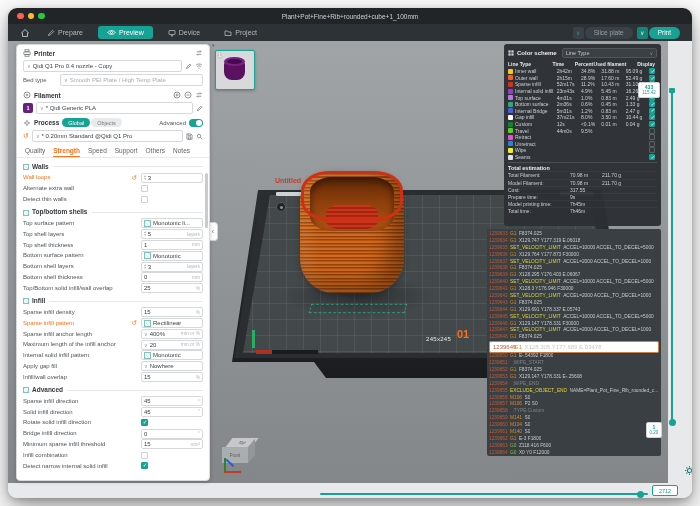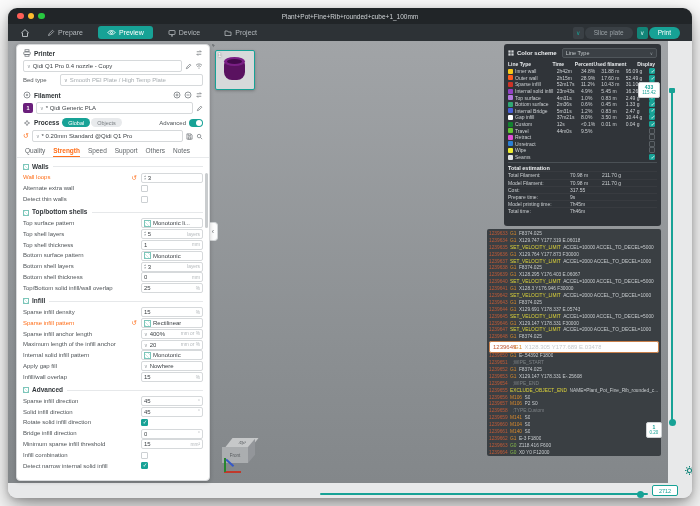--- a/index.html
+++ b/index.html
@@ -266,20 +266,43 @@
     <div class="topspacer"></div>
     <span class="chevbtn">∨</span>
     <span class="pill slice">Slice plate</span>
     <span class="chevbtn teal">∨</span>
     <span class="pill print">Print</span>
   </div>
 
   <div class="content">
     <div class="viewport">
 
+      <div class="plate">
+        <div class="plate-side"></div>
+        <div class="plate-rim"></div>
+        <div class="plate-top"></div>
+        <div class="strip l"></div>
+        <div class="strip r"></div>
+        <div class="plate-logo"></div>
+        <div class="plate-name">Untitled</div>
+        <div class="greenbar"></div>
+        <div class="frontstrip">
+            <i></i>
+          </div>
+        <div class="potshadow"></div>
+        <div class="selrect"></div>
+        <div class="pot">
+          <div class="pot-body"></div>
+          <div class="pot-cavity"></div>
+          <div class="pot-floor"></div>
+          <div class="pot-rim"></div>
+        </div>
+        <div class="plate-size">245x245</div>
+        <div class="plate-num">01</div>
+      </div>
 
       <span class="thumb-collapse">«</span>
       <div class="thumb">
         <span class="thumb-num">1</span>
         <div class="tpot"></div>
       </div>
 
       <div class="collapse-btn">‹</div>
 
       <div class="navcube">

